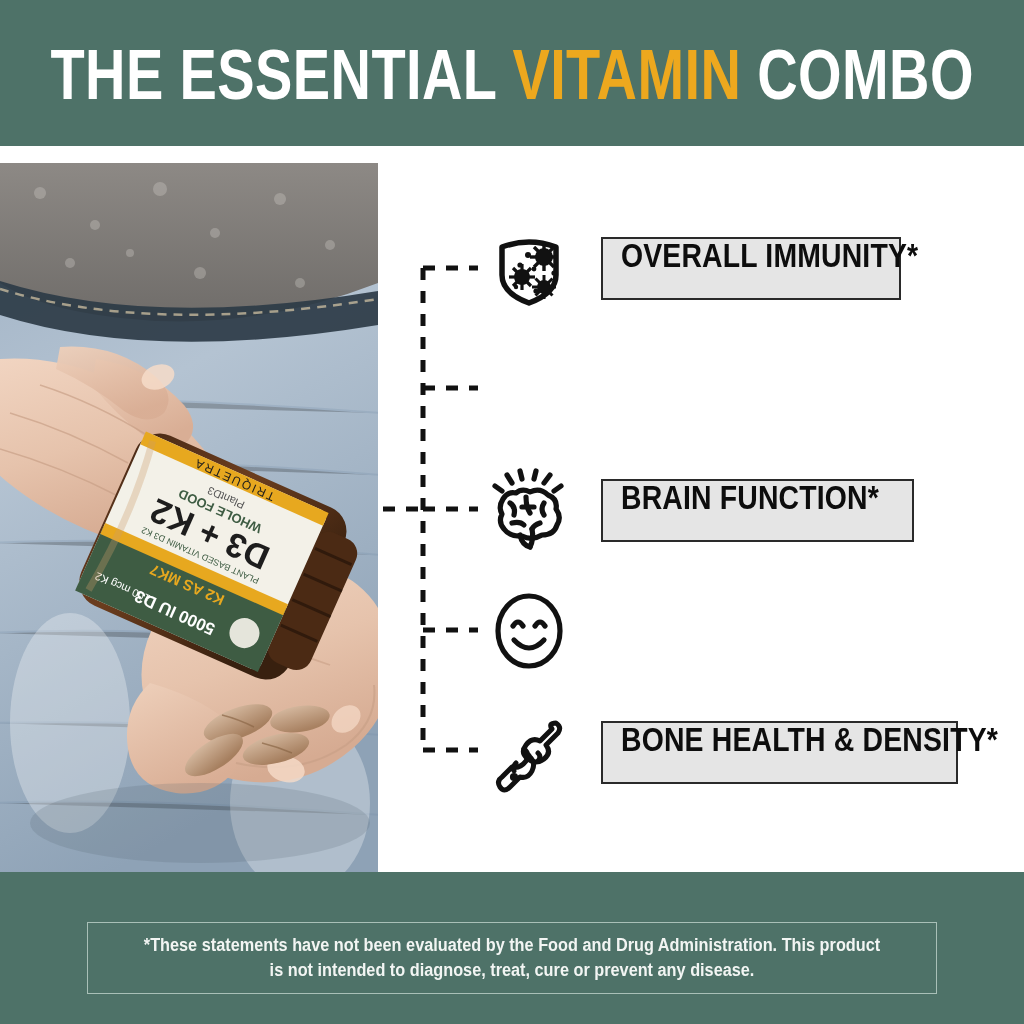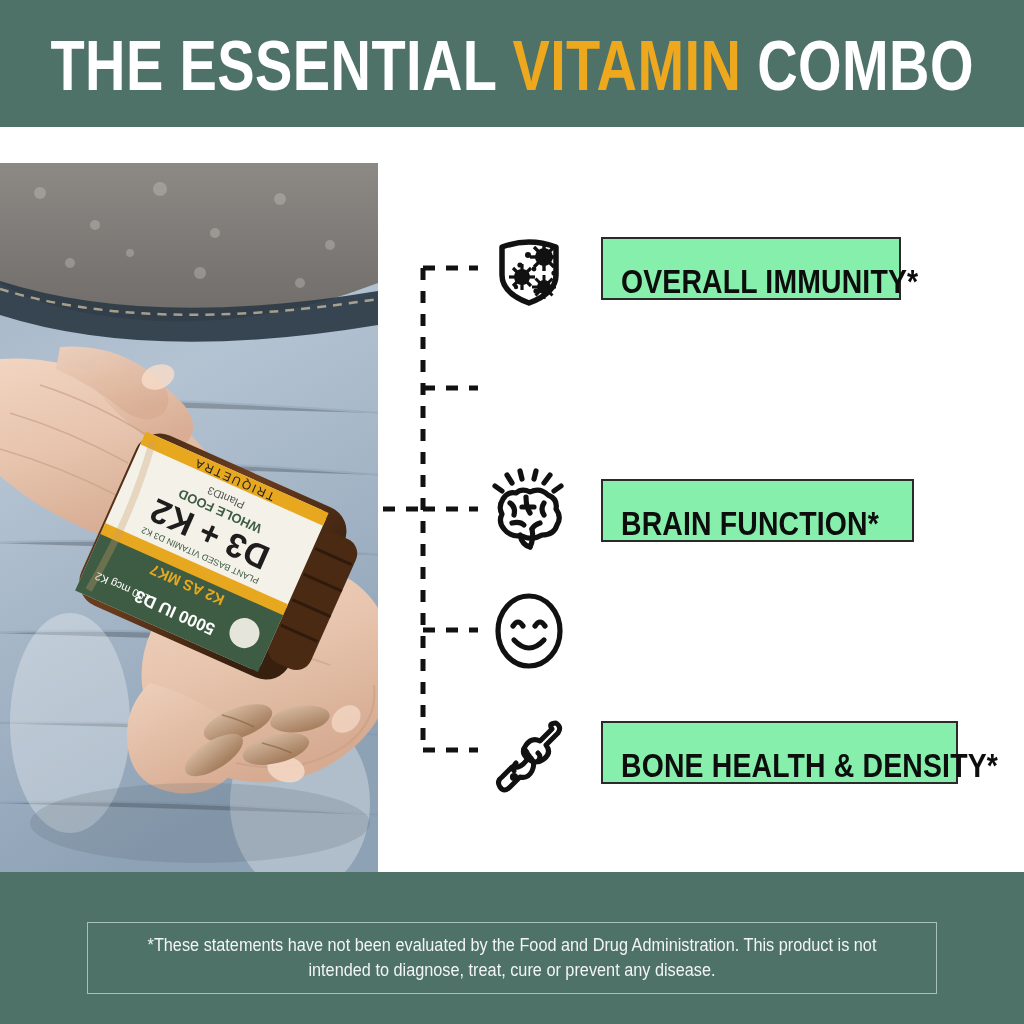--- a/index.html
+++ b/index.html
@@ -16,21 +16,21 @@
     height: 1024px;
     overflow: hidden;
     background: #ffffff;
   }
 
   
   .band-top {
     position: absolute;
     left: 0; top: 0;
     width: 1024px;
-    height: 127px;
+    height: 146px;
     background: #4e7268;
     display: flex;
     align-items: center;
     justify-content: center;
   }
   .headline {
     font-family: "Liberation Sans Narrow", "Liberation Sans", sans-serif;
     font-weight: bold;
     font-size: 70px;
     line-height: 1;
@@ -90,23 +90,23 @@
     flex: 0 0 92px;
     display: flex;
     align-items: center;
     justify-content: center;
   }
   .row-icon svg { display: block; }
   .row-box {
     margin-left: 26px;
     height: 63px;
     border: 2px solid #2a2a2a;
-    background: #86efac;
+    background: #e5e5e5;
     display: flex;
-    align-items: flex-end;
+    align-items: flex-start;
     box-sizing: border-box;
     padding: 0 24px 0 18px;
   }
   .row-label {
     font-family: "Liberation Sans Narrow", "Liberation Sans", sans-serif;
     font-weight: bold;
     font-size: 33px;
     line-height: 1;
     color: #0d0d0d;
     white-space: nowrap;
@@ -115,20 +115,21 @@
     letter-spacing: 0.2px;
   }
 
   
   .band-bottom {
     position: absolute;
     left: 0; top: 872px;
     width: 1024px;
     height: 152px;
     background: #4e7268;
+    font-weight: bold;
   }
   .disclaimer-box {
     position: absolute;
     left: 87px; top: 50px;
     width: 850px;
     height: 72px;
     border: 1px solid #a9c0b8;
     box-sizing: border-box;
     display: flex;
     align-items: center;

